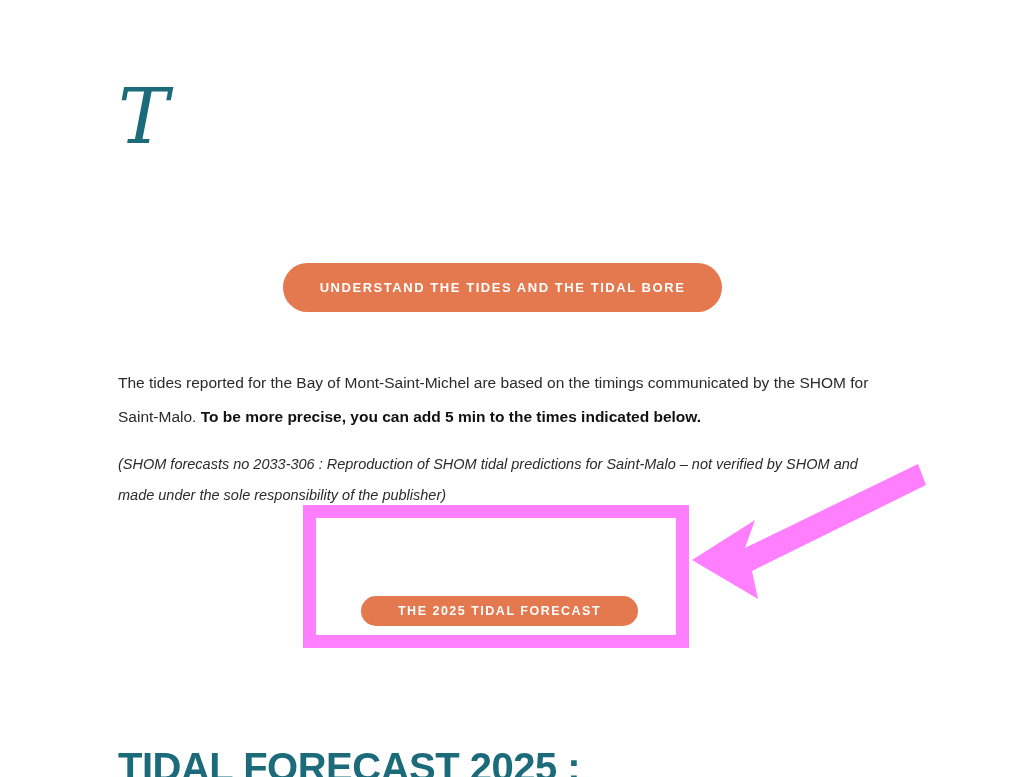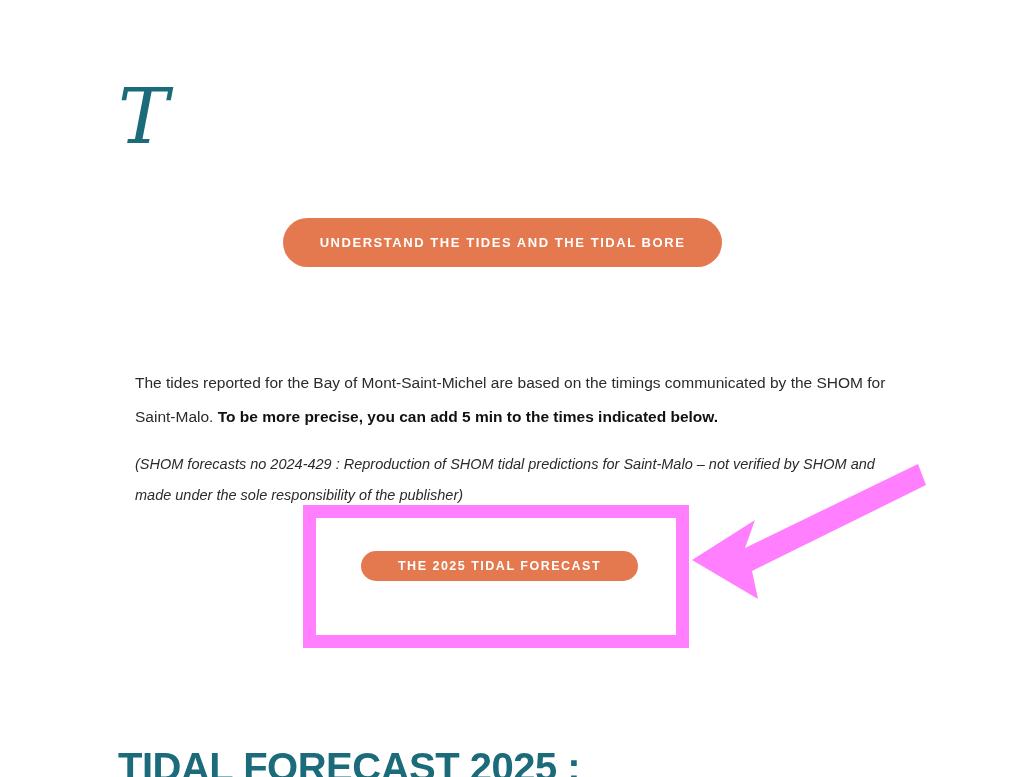--- a/index.html
+++ b/index.html
@@ -55,40 +55,41 @@
     border: none;
     border-radius: 999px;
     font-family: "Liberation Sans", sans-serif;
     font-size: 13px;
     font-weight: bold;
     letter-spacing: 1.55px;
     text-transform: uppercase;
     cursor: pointer;
     padding: 0;
     box-sizing: border-box;
+    margin-top: 45px;
   }
   #btn-understand {
     left: 283px;
     top: 218px;
     width: 439px;
     height: 49px;
   }
   #btn-forecast {
     left: 361px;
     top: 551px;
     width: 277px;
     height: 30px;
     font-size: 12.5px;
     letter-spacing: 1.5px;
   }
 
   
   .body-text {
     position: absolute;
-    left: 135px;
+    left: 118px;
     width: 760px;
     color: #2b2b2b;
     font-size: 15.5px;
     line-height: 34px;
     margin-top: 40px;
   }
   #paragraph-tides {
     top: 326px;
   }
   #paragraph-tides .bold {
@@ -132,21 +133,21 @@
 <div class="page">
 
   <h2 class="intro-heading">
     <span class="dropcap">T</span>
   </h2>
 
   <button class="cta-button" id="btn-understand">Understand the tides and the tidal bore</button>
 
   <p class="body-text" id="paragraph-tides"><span>The tides reported for the Bay of Mont-Saint-Michel are based on the timings communicated by the SHOM for Saint-Malo. </span><span class="bold">To be more precise, you can add 5 min to the times indicated below.</span></p>
 
-  <p class="body-text" id="paragraph-disclaimer">(SHOM forecasts no 2024-429 : Reproduction of SHOM tidal predictions for Saint-Malo – not verified by SHOM and made under the sole responsibility of the publisher)</p>
+  <p class="body-text" id="paragraph-disclaimer">(SHOM forecasts no 2033-306 : Reproduction of SHOM tidal predictions for Saint-Malo – not verified by SHOM and made under the sole responsibility of the publisher)</p>
 
   <button class="cta-button" id="btn-forecast">The 2025 tidal forecast</button>
 
   <svg class="annotation-layer" width="1024" height="777" viewBox="0 0 1024 777">
     <rect x="309.5" y="511.5" width="373" height="130" fill="none" stroke="#ff7fff" stroke-width="13"></rect>
     <polygon fill="#ff7fff" points="692,560 755,520 745,548 918,464 926,485 752,571 758,599"></polygon>
   </svg>
 
   <h1 class="section-heading">TIDAL FORECAST 2025 :</h1>
 

